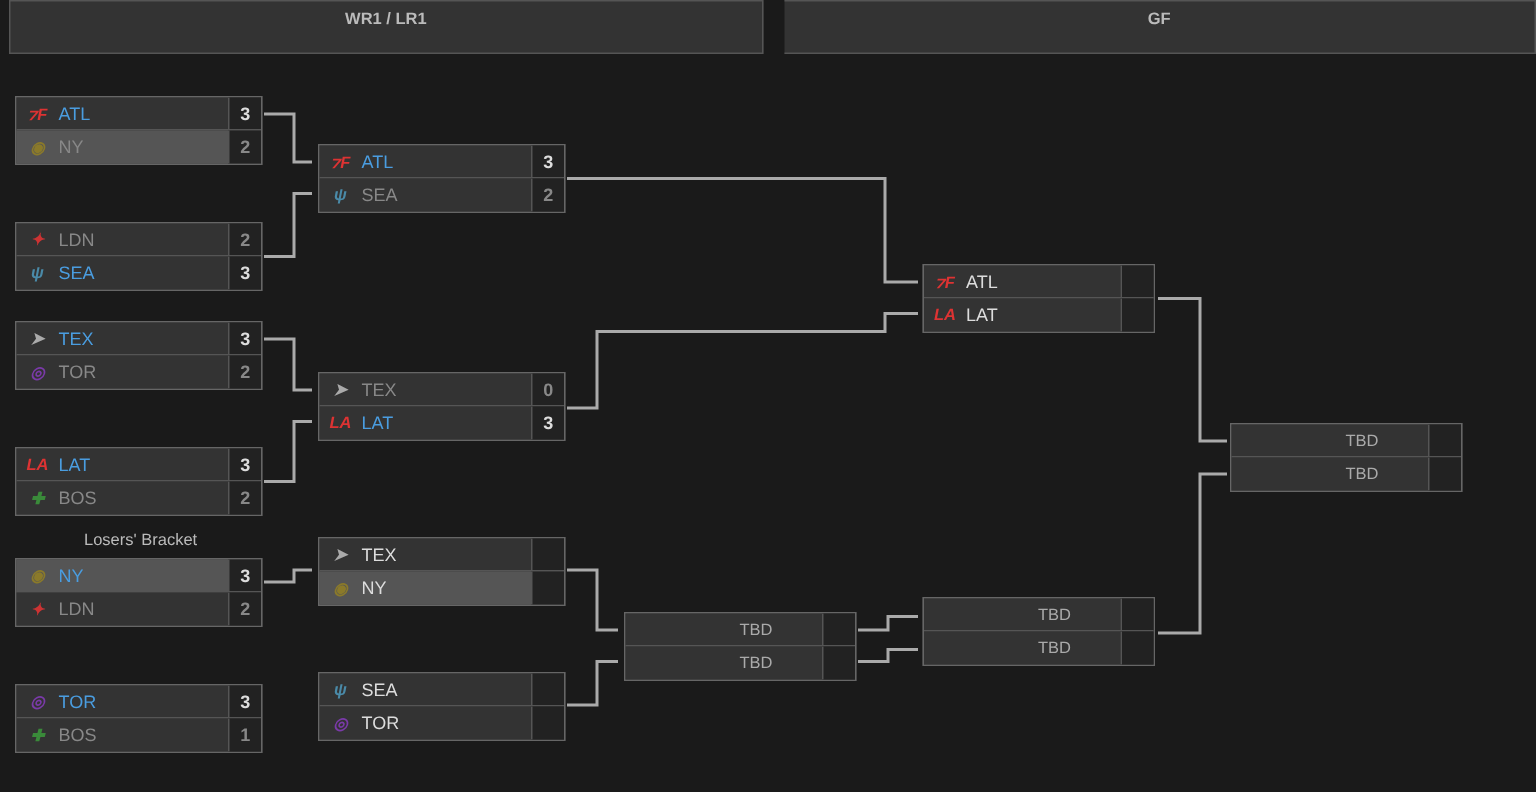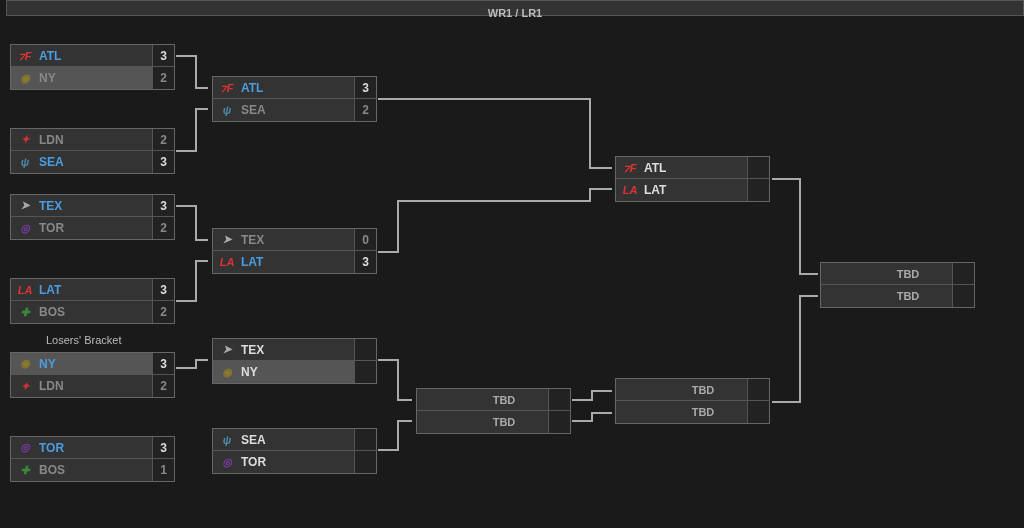--- a/index.html
+++ b/index.html
@@ -6,21 +6,21 @@
     body {
       background: #1a1a1a;
       font-family: Arial, sans-serif;
       width: 1024px;
       height: 528px;
       overflow: hidden;
       position: relative;
     }
     .headers {
       display: flex;
-      height: 16px;
+      height: 36px;
       gap: 14px;
     }
     .header {
       flex: 1;
       background: #333;
       color: #bbb;
       font-size: 11px;
       font-weight: bold;
       text-align: center;
       line-height: 24px;
@@ -68,21 +68,21 @@
       font-size: 11px;
       font-weight: bold;
       font-style: italic;
       display: flex;
       align-items: center;
       justify-content: center;
     }
     .team-code {
       flex: 1;
       font-size: 12px;
-      font-weight: bold;
+      font-weight: normal;
     }
     .team-code.winner { color: #4a9de0; }
     .team-code.loser { color: #888; }
     .team-code.active { color: #ddd; }
     .team-code.tbd { color: #aaa; text-align: center; font-size: 11px; padding-left: 43px; }
     .score {
       width: 22px;
       text-align: center;
       font-size: 12px;
       font-weight: bold;
@@ -99,20 +99,21 @@
       position: absolute;
       color: #bbb;
       font-size: 11px;
     }
   </style>
 </head>
 <body>
 
 <div class="headers">
   <div class="header">WR1 / LR1</div>
+  <div class="header">GF</div>
 </div>
 
 <div class="bracket-area">
   <svg class="connectors">
     <g stroke="#aaa" stroke-width="2" fill="none">
       <path d="M176 40 L196 40 L196 72 L208 72"></path>
       <path d="M176 135 L196 135 L196 93 L208 93"></path>
       <path d="M176 190 L196 190 L196 224 L208 224"></path>
       <path d="M176 285 L196 285 L196 245 L208 245"></path>
       <path d="M378 83 L590 83 L590 152 L612 152"></path>
@@ -120,21 +121,21 @@
       <path d="M176 352 L196 352 L196 344 L208 344"></path>
       <path d="M378 344 L398 344 L398 384 L412 384"></path>
       <path d="M378 434 L398 434 L398 405 L412 405"></path>
       <path d="M572 384 L592 384 L592 375 L612 375"></path>
       <path d="M572 405 L592 405 L592 397 L612 397"></path>
       <path d="M772 163 L800 163 L800 258 L818 258"></path>
       <path d="M772 386 L800 386 L800 280 L818 280"></path>
     </g>
   </svg>
 
-  <div class="losers-label" style="left:46px; top:318px;">Losers' Bracket</div>
+  <div class="losers-label" style="left:56px; top:318px;">Losers' Bracket</div>
 
   <div class="match" style="left:10px; top:28px;">
     <div class="row">
       <span class="logo" style="color:#d33">⁊F</span>
       <span class="team-code winner">ATL</span>
       <span class="score win">3</span>
     </div>
     <div class="row eliminated">
       <span class="logo" style="color:#8b7a2a">◉</span>
       <span class="team-code loser">NY</span>

